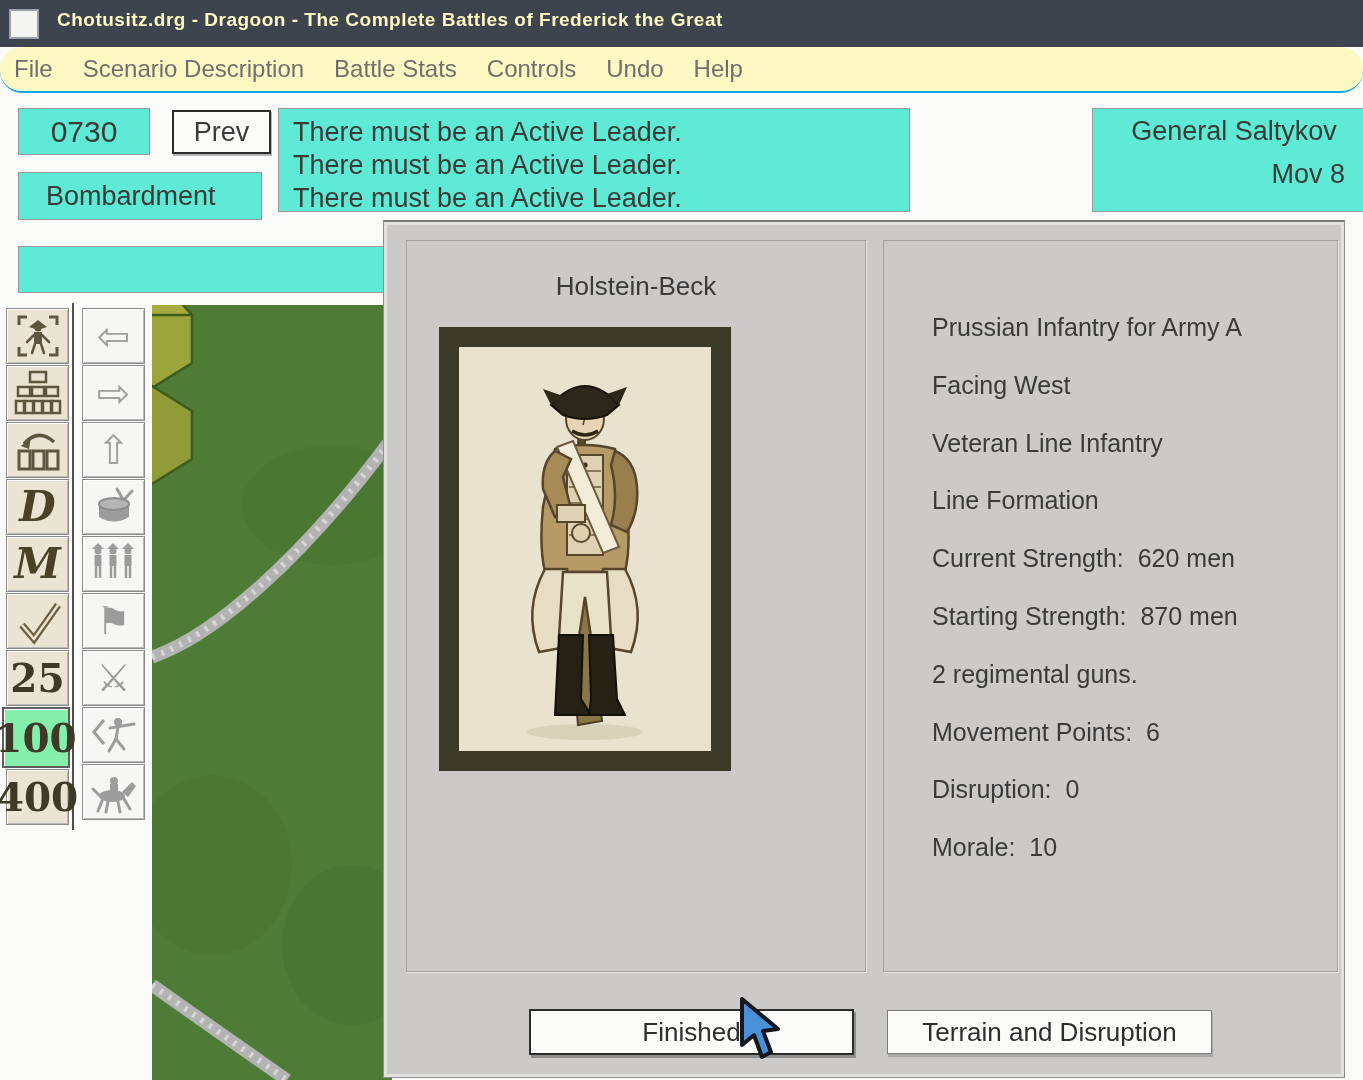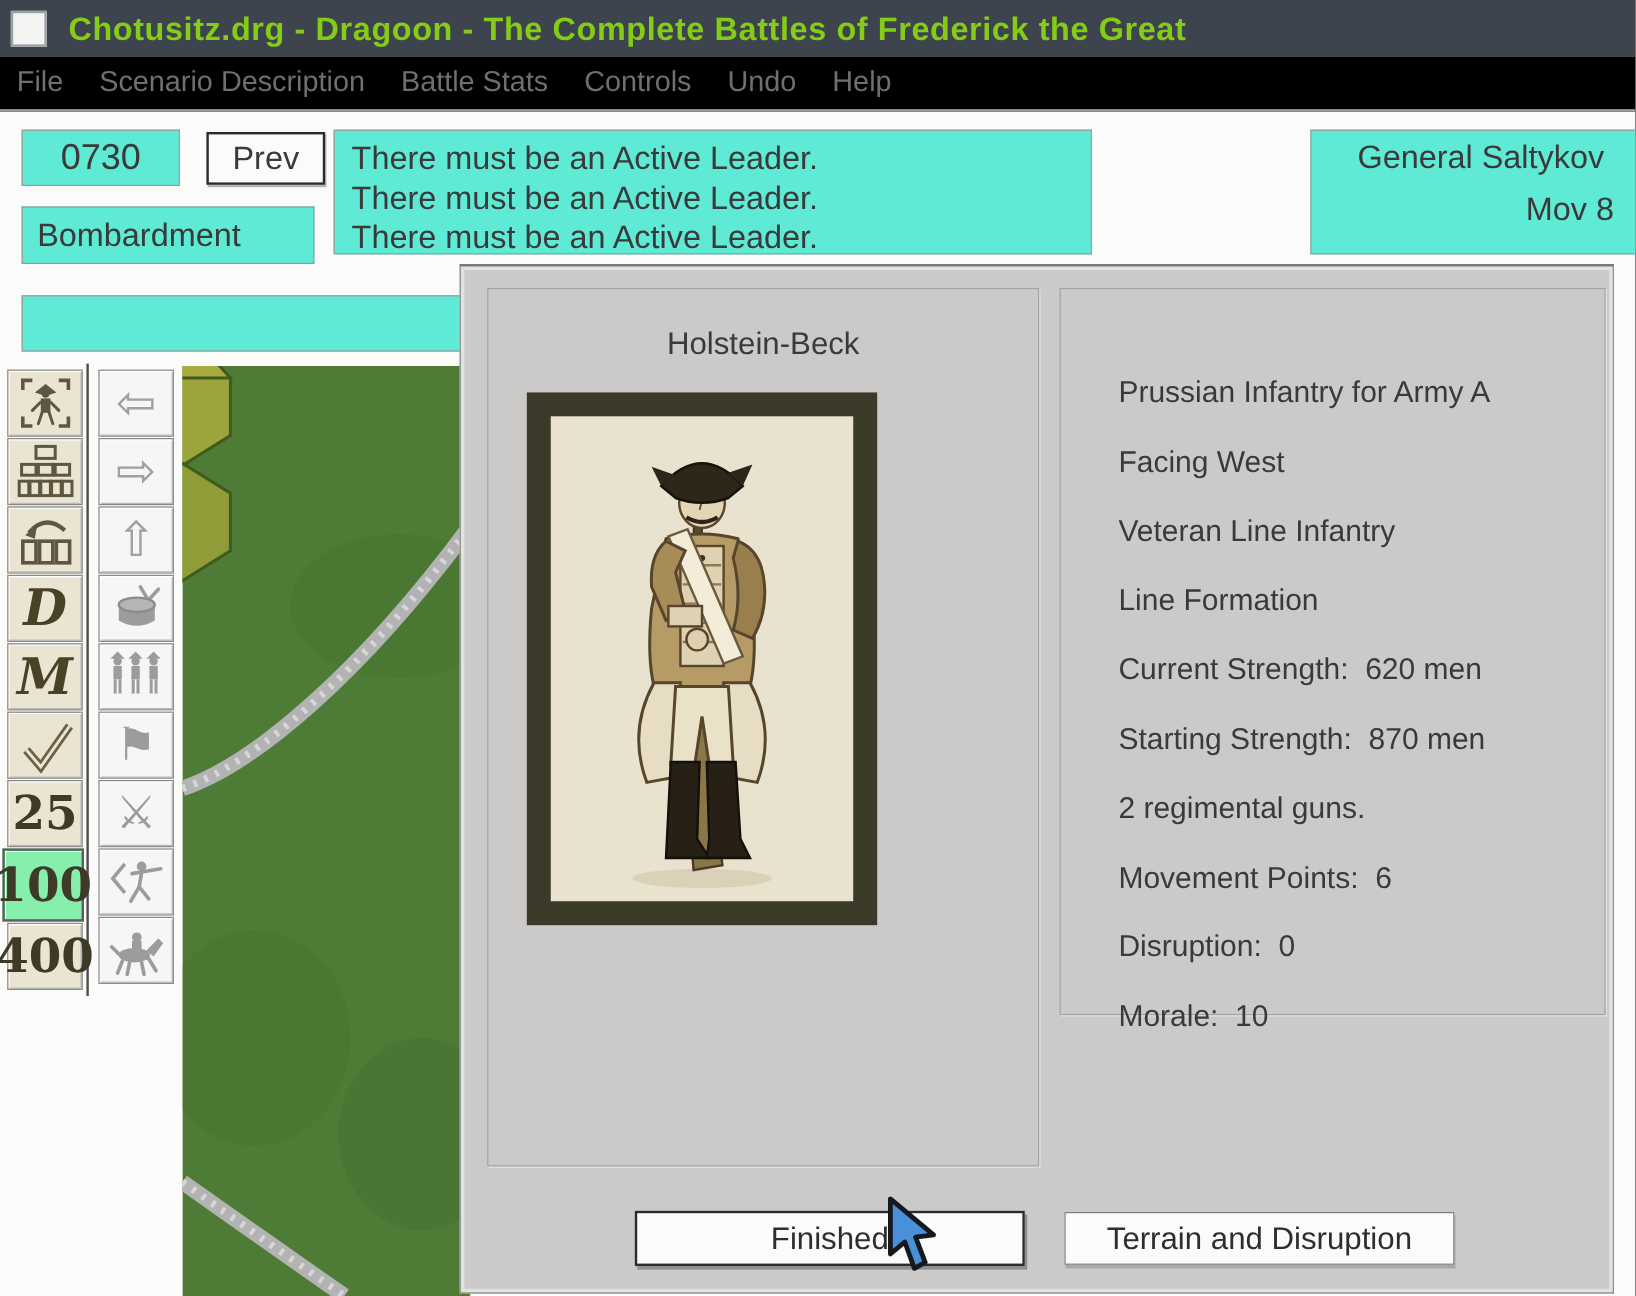--- a/index.html
+++ b/index.html
@@ -11,39 +11,39 @@
   
   .titlebar {
     position:absolute; left:0; top:0; width:1363px; height:47px;
     background:#3d444d; display:flex; align-items:center;
   }
   .win-icon {
     position:absolute; left:9px; top:9px; width:30px; height:30px;
     background:#f4f4f2; border:2px solid #9aa0a8;
   }
   .title-text {
-    position:absolute; left:57px; top:9px; font-size:27px; font-weight:600;
-    color:#84cc16; letter-spacing:0.5px; white-space:nowrap;
+    position:absolute; left:57px; top:9px; font-size:19px; font-weight:600;
+    color:#fef9c3; letter-spacing:0.5px; white-space:nowrap;
   }
   
   .menubar {
     position:absolute; left:0; top:47px; width:1363px; height:46px;
-    background:#000000; border-bottom:2px solid #a3a3a3;
-    display:flex; align-items:center; gap:30px; padding-left:14px;
+    background:#fef9c3; border-bottom:2px solid #0ea5e9;
+    display:flex; align-items:center; gap:30px; padding-left:14px;border-radius:22px;
   }
   .menu-item { font-size:24px; color:#6f6f6f; white-space:nowrap; cursor:default; }
   
   .box { position:absolute; background:#5eead4; border:1px solid #9a9a9a; }
   .time-box { left:18px; top:108px; width:132px; height:47px;
     font-size:30px; color:#3a3a3a; text-align:center; line-height:45px; }
   .prev-btn { position:absolute; left:172px; top:110px; width:99px; height:44px;
     background:#fbfbfa; border:2px solid #2b2b2b; font-size:27px; color:#3a3a3a;
     font-family:"Liberation Sans", sans-serif; box-shadow:1px 2px 0 #b5b5b5; }
   .phase-box { left:18px; top:172px; width:244px; height:48px;
-    font-size:27px; color:#3a3a3a; line-height:46px; padding-left:12px; }
+    font-size:27px; color:#3a3a3a; line-height:46px; padding-left:27px; }
   .message-box { left:278px; top:108px; width:632px; height:104px; padding:7px 0 0 14px; }
   .msg { font-size:27px; line-height:33px; color:#3a3a3a; white-space:pre; }
   .leader-box { left:1092px; top:108px; width:284px; height:104px; padding-top:7px; }
   .leader-name { font-size:27px; color:#3a3a3a; text-align:center; }
   .leader-mov  { font-size:27px; color:#3a3a3a; text-align:right; padding-right:30px; margin-top:12px; }
   .status-box { left:18px; top:246px; width:1052px; height:47px; }
   
   .tb-sep { position:absolute; left:72px; top:303px; width:2px; height:527px; background:#4d4d4d; }
   .tb-col { position:absolute; top:308px; width:63px; display:flex; flex-direction:column; }
   .tb-left  { left:6px; }
@@ -74,21 +74,21 @@
     position:absolute; left:383px; top:220px; width:962px; height:858px;
     background:#cbcac8; border:1px solid #8f8f8f; border-top:2px solid #787878;
     box-shadow:inset 0 0 0 3px #e2e2e0; z-index:10;
   }
   .panel {
     position:absolute; background:#cbcac8;
     border:1px solid #a3a3a3;
     box-shadow:1px 1px 0 #e8e8e6;
   }
   .left-panel  { left:22px;  top:18px; width:460px; height:732px; }
-  .right-panel { left:499px; top:18px; width:455px; height:606px; }
+  .right-panel { left:499px; top:18px; width:455px; height:732px; }
   .unit-name { margin-top:30px; text-align:center; font-size:26px; color:#3a3a3a; }
   .portrait {
     position:absolute; left:32px; top:86px; width:292px; height:444px;
     border:20px solid #3b3a28; background:#e9e2cf;
   }
   .portrait svg { display:block; width:100%; height:100%; }
   .attached { position:absolute; left:0; top:648px; width:100%;
     text-align:center; font-size:26px; color:#3a3a3a; }
   .info-line { position:absolute; left:48px; font-size:25px; color:#3a3a3a; white-space:pre; }
   .dlg-btn {

